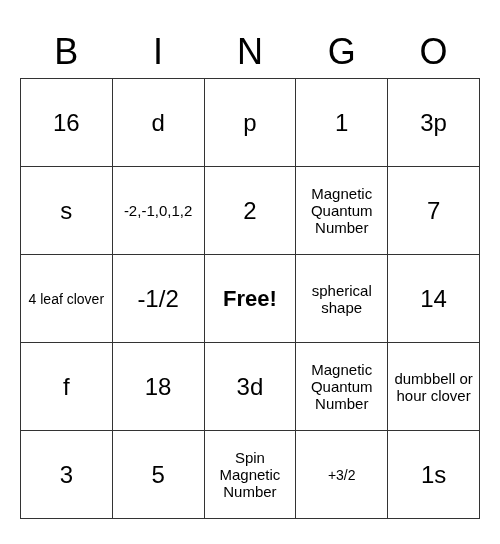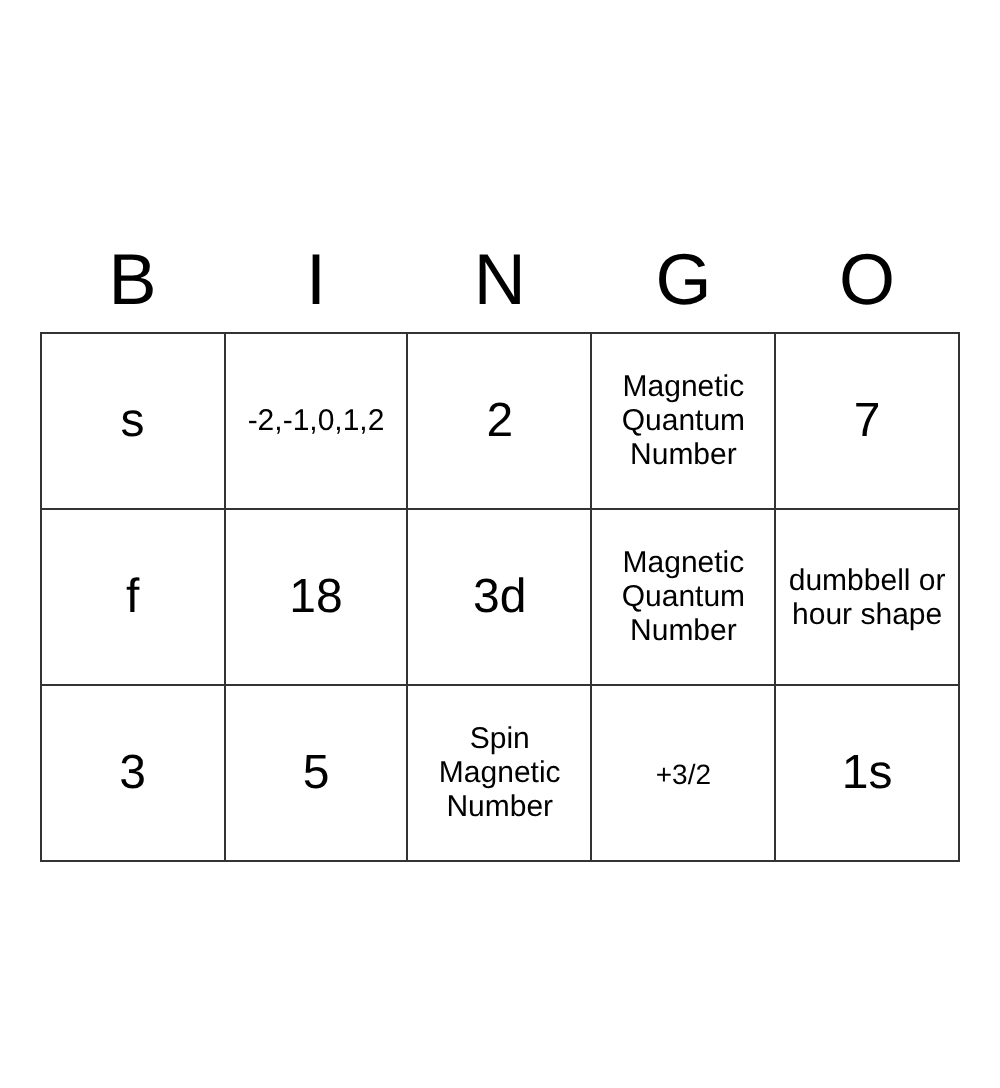--- a/index.html
+++ b/index.html
@@ -66,33 +66,47 @@
   <thead>
     <tr>
       <th>B</th>
       <th>I</th>
       <th>N</th>
       <th>G</th>
       <th>O</th>
     </tr>
   </thead>
   <tbody id="bingo-body">
+  <tr>
+        <td class="large-text">16</td>
+        <td class="large-text">d</td>
+        <td class="large-text">p</td>
+        <td class="large-text">1</td>
+        <td class="large-text">3p</td>
+      </tr>
       <tr>
         <td class="large-text">s</td>
         <td class="small-text">-2,-1,0,1,2</td>
         <td class="large-text">2</td>
         <td class="small-text">Magnetic Quantum Number</td>
         <td class="large-text">7</td>
       </tr>
       <tr>
+        <td class="medium-text">4 leaf clover</td>
+        <td class="large-text">-1/2</td>
+        <td class="free-cell">Free!</td>
+        <td class="small-text">spherical shape</td>
+        <td class="large-text">14</td>
+      </tr>
+      <tr>
         <td class="large-text">f</td>
         <td class="large-text">18</td>
         <td class="large-text">3d</td>
         <td class="small-text">Magnetic Quantum Number</td>
-        <td class="small-text">dumbbell or hour shape</td>
+        <td class="small-text">dumbbell or hour clover</td>
       </tr>
       <tr>
         <td class="large-text">3</td>
         <td class="large-text">5</td>
         <td class="small-text">Spin Magnetic Number</td>
         <td class="medium-text">+3/2</td>
         <td class="large-text">1s</td>
       </tr>
     </tbody>
 </table>

